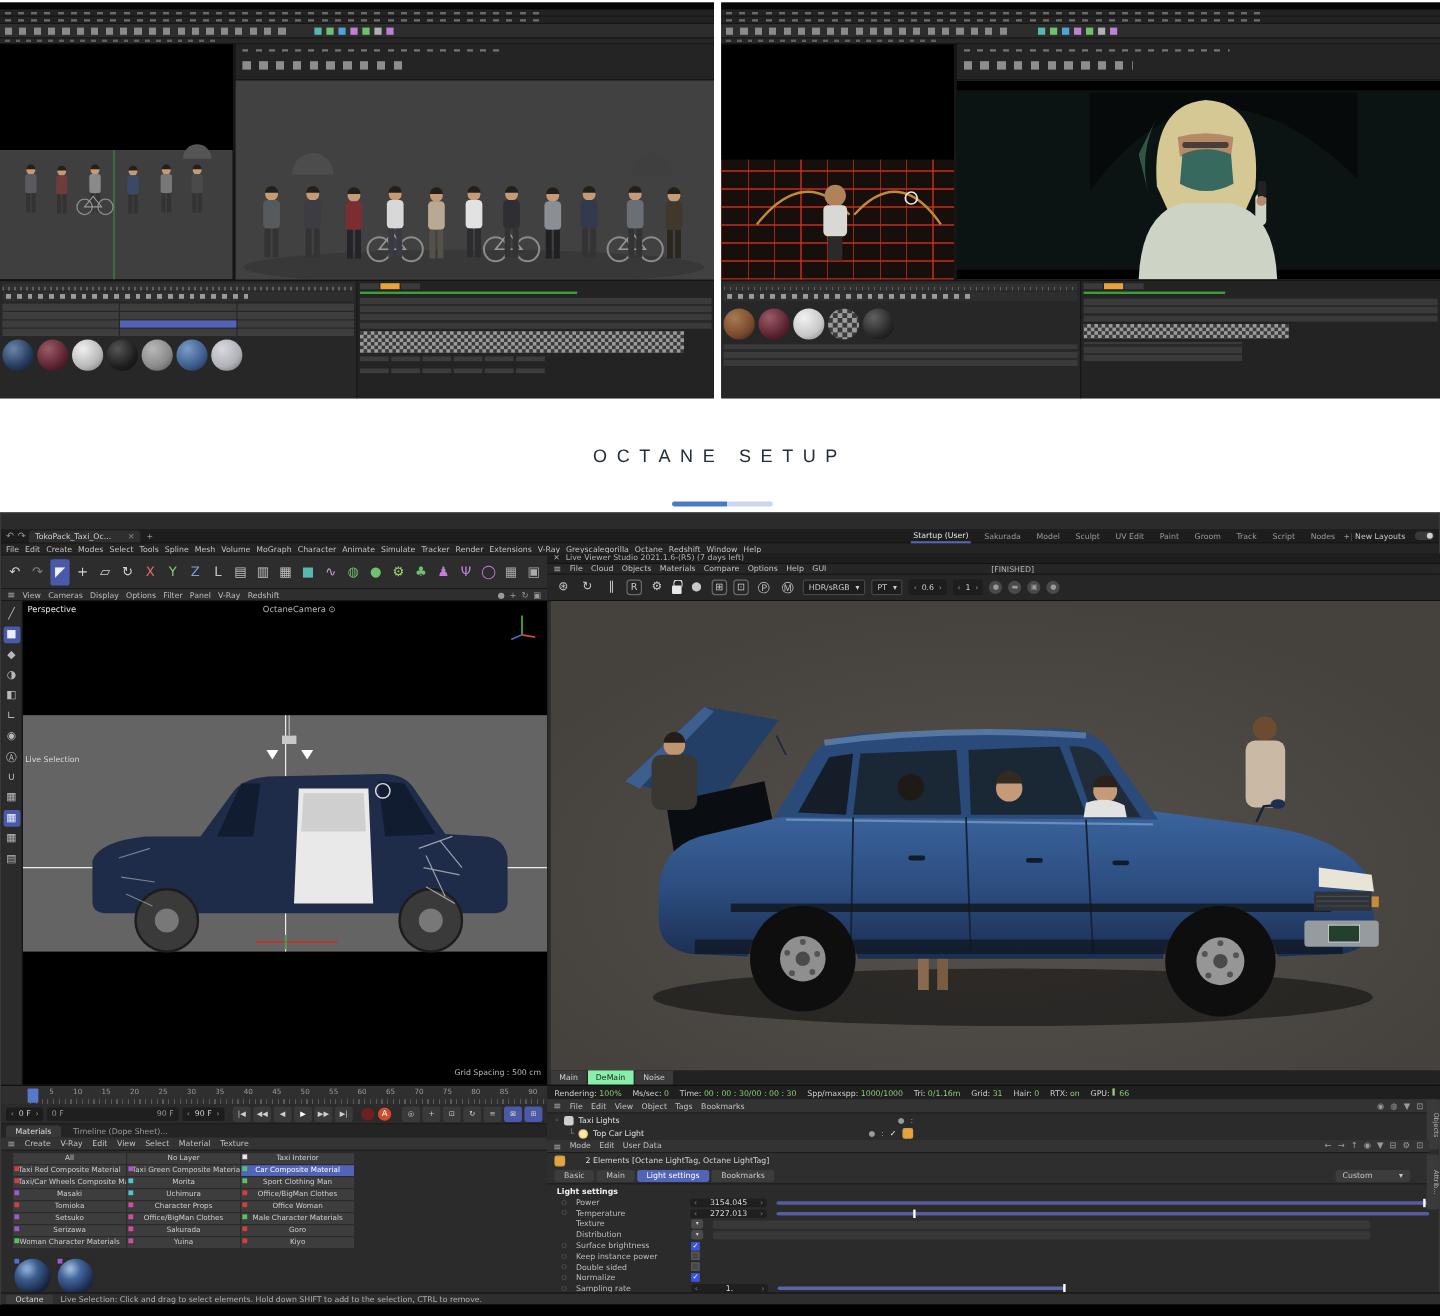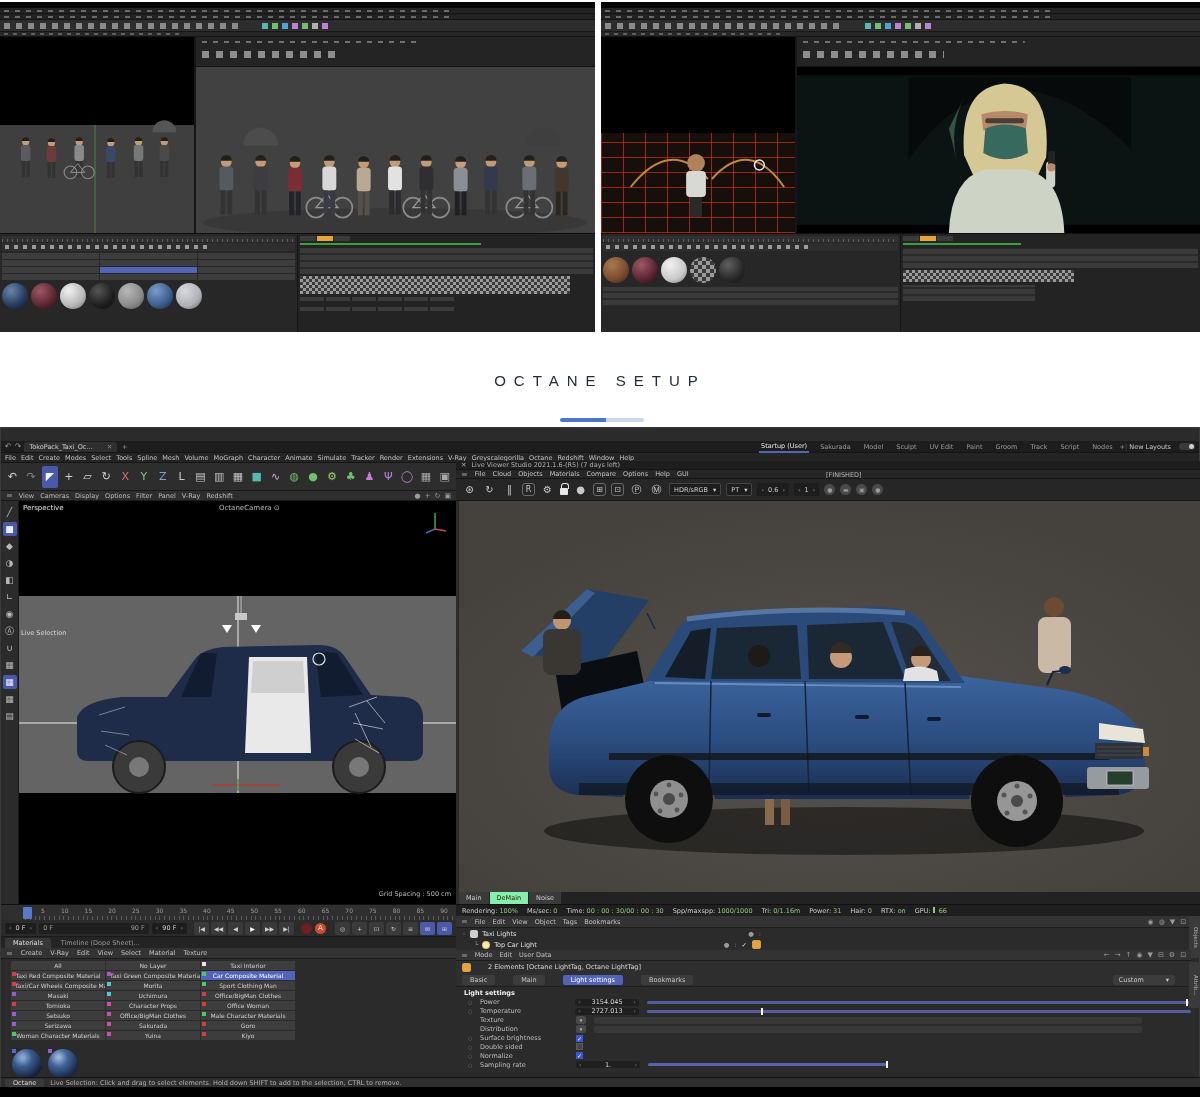--- a/index.html
+++ b/index.html
@@ -698,21 +698,21 @@
         <span class="rtab">Noise</span>
       </div>
 
     <div class="statsbar">
 
     <span class="stat"><span>Rendering:</span><b>100%</b></span>
         <span class="stat"><span>Ms/sec:</span><b>0</b></span>
         <span class="stat"><span>Time:</span><b>00 : 00 : 30/00 : 00 : 30</b></span>
         <span class="stat"><span>Spp/maxspp:</span><b>1000/1000</b></span>
         <span class="stat"><span>Tri:</span><b>0/1.16m</b></span>
-        <span class="stat"><span>Power:</span><b>31</b></span>
+        <span class="stat"><span>Grid:</span><b>31</b></span>
         <span class="stat"><span>Hair:</span><b>0</b></span>
         <span class="stat"><span>RTX:</span><b>on</b></span>
         <span class="stat"><span>GPU:</span><span class="gpu-bar"></span><b>66</b></span>
       </div>
 
     <div class="ruler">
       <span class="playhead"></span>
       <span class="ticks">
 
       <span>5</span>
@@ -983,21 +983,21 @@
           <span>⊟</span>
           <span>⚙</span>
           <span>⊡</span>
         </span>
     </div>
     <div class="am-header">
       <span class="tagchip"></span>
       <span>2 Elements [Octane LightTag, Octane LightTag]</span>
     </div>
     <div class="am-tabs">
-      <span style="display:flex;gap:18px">
+      <span style="display:flex;gap:2px">
 
       <span class="atab">Basic</span>
           <span class="atab">Main</span>
           <span class="atab on">Light settings</span>
           <span class="atab">Bookmarks</span>
         </span>
       <span class="preset-dd">
         <span>Custom</span>
           <span>▾</span>
       </span>
@@ -1040,20 +1040,25 @@
         <span class="dd8">▾</span>
         <span class="fieldline"></span>
       </div>
       <div class="am-row">
         <span class="adot">○</span>
           <span class="am-label">Surface brightness</span>
         <span class="cb on">✓</span>
       </div>
       <div class="am-row">
         <span class="adot">○</span>
+          <span class="am-label">Keep instance power</span>
+        <span class="cb"></span>
+      </div>
+      <div class="am-row">
+        <span class="adot">○</span>
           <span class="am-label">Double sided</span>
         <span class="cb"></span>
       </div>
       <div class="am-row">
         <span class="adot">○</span>
           <span class="am-label">Normalize</span>
         <span class="cb on">✓</span>
       </div>
       <div class="am-row">
         <span class="adot">○</span>

